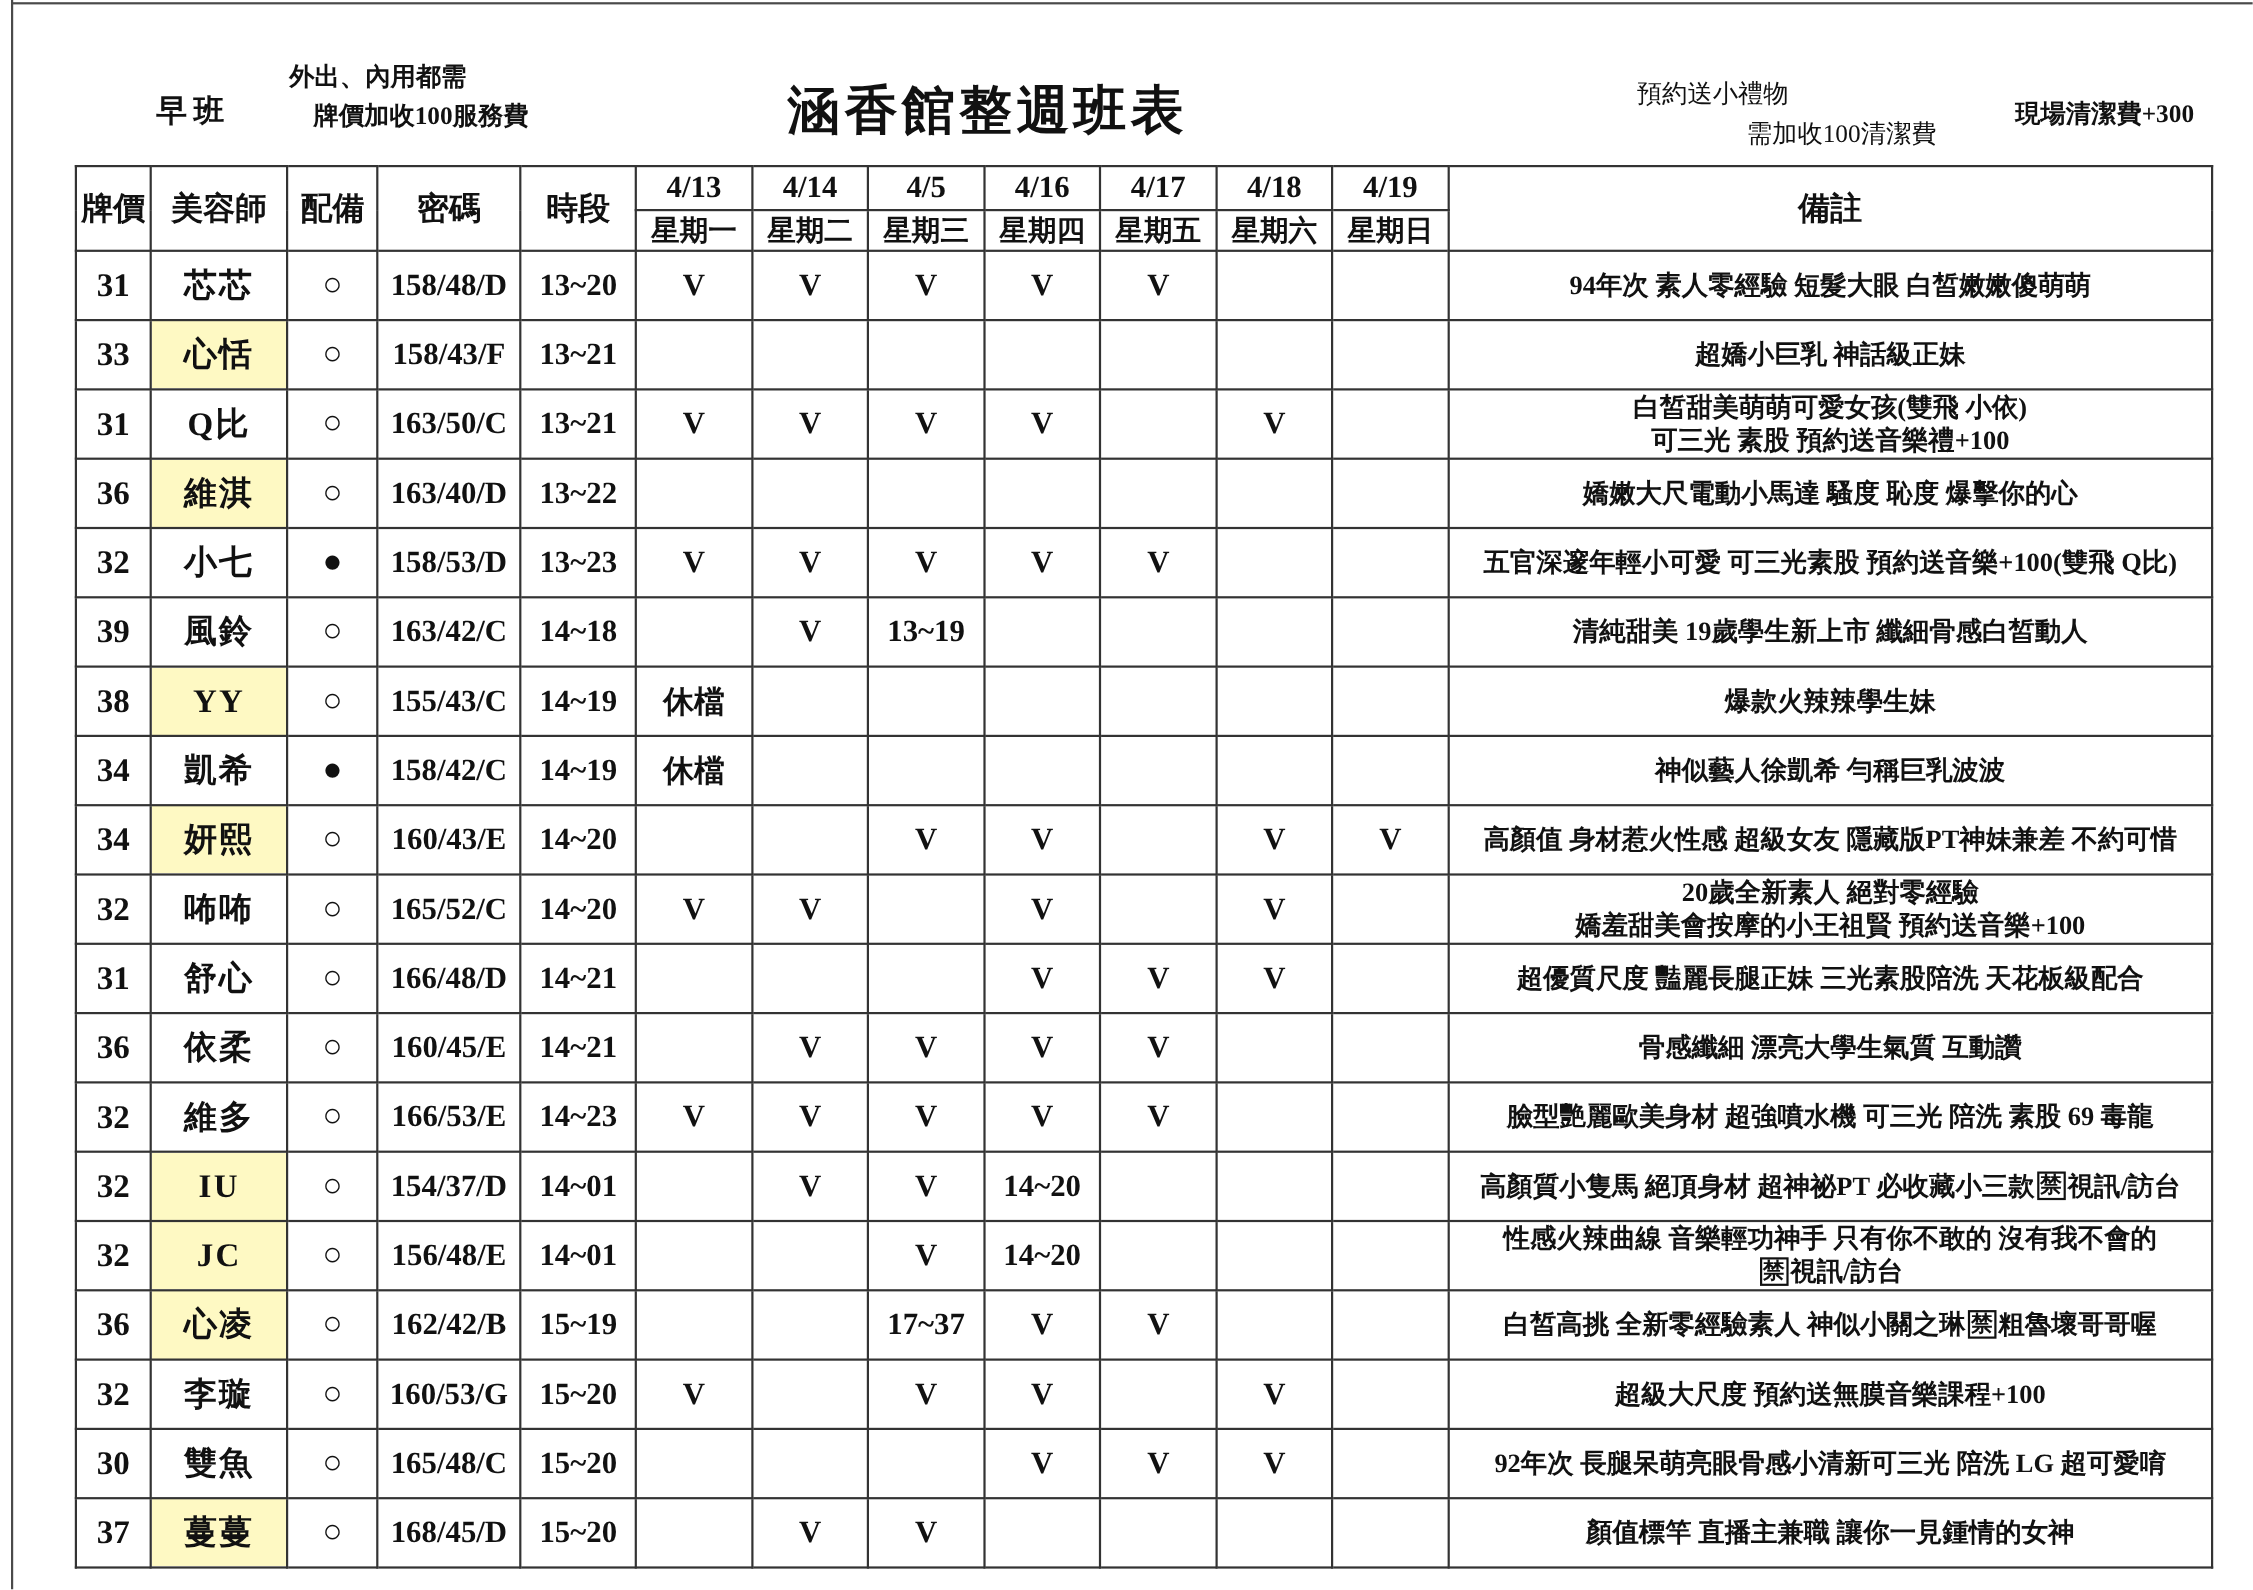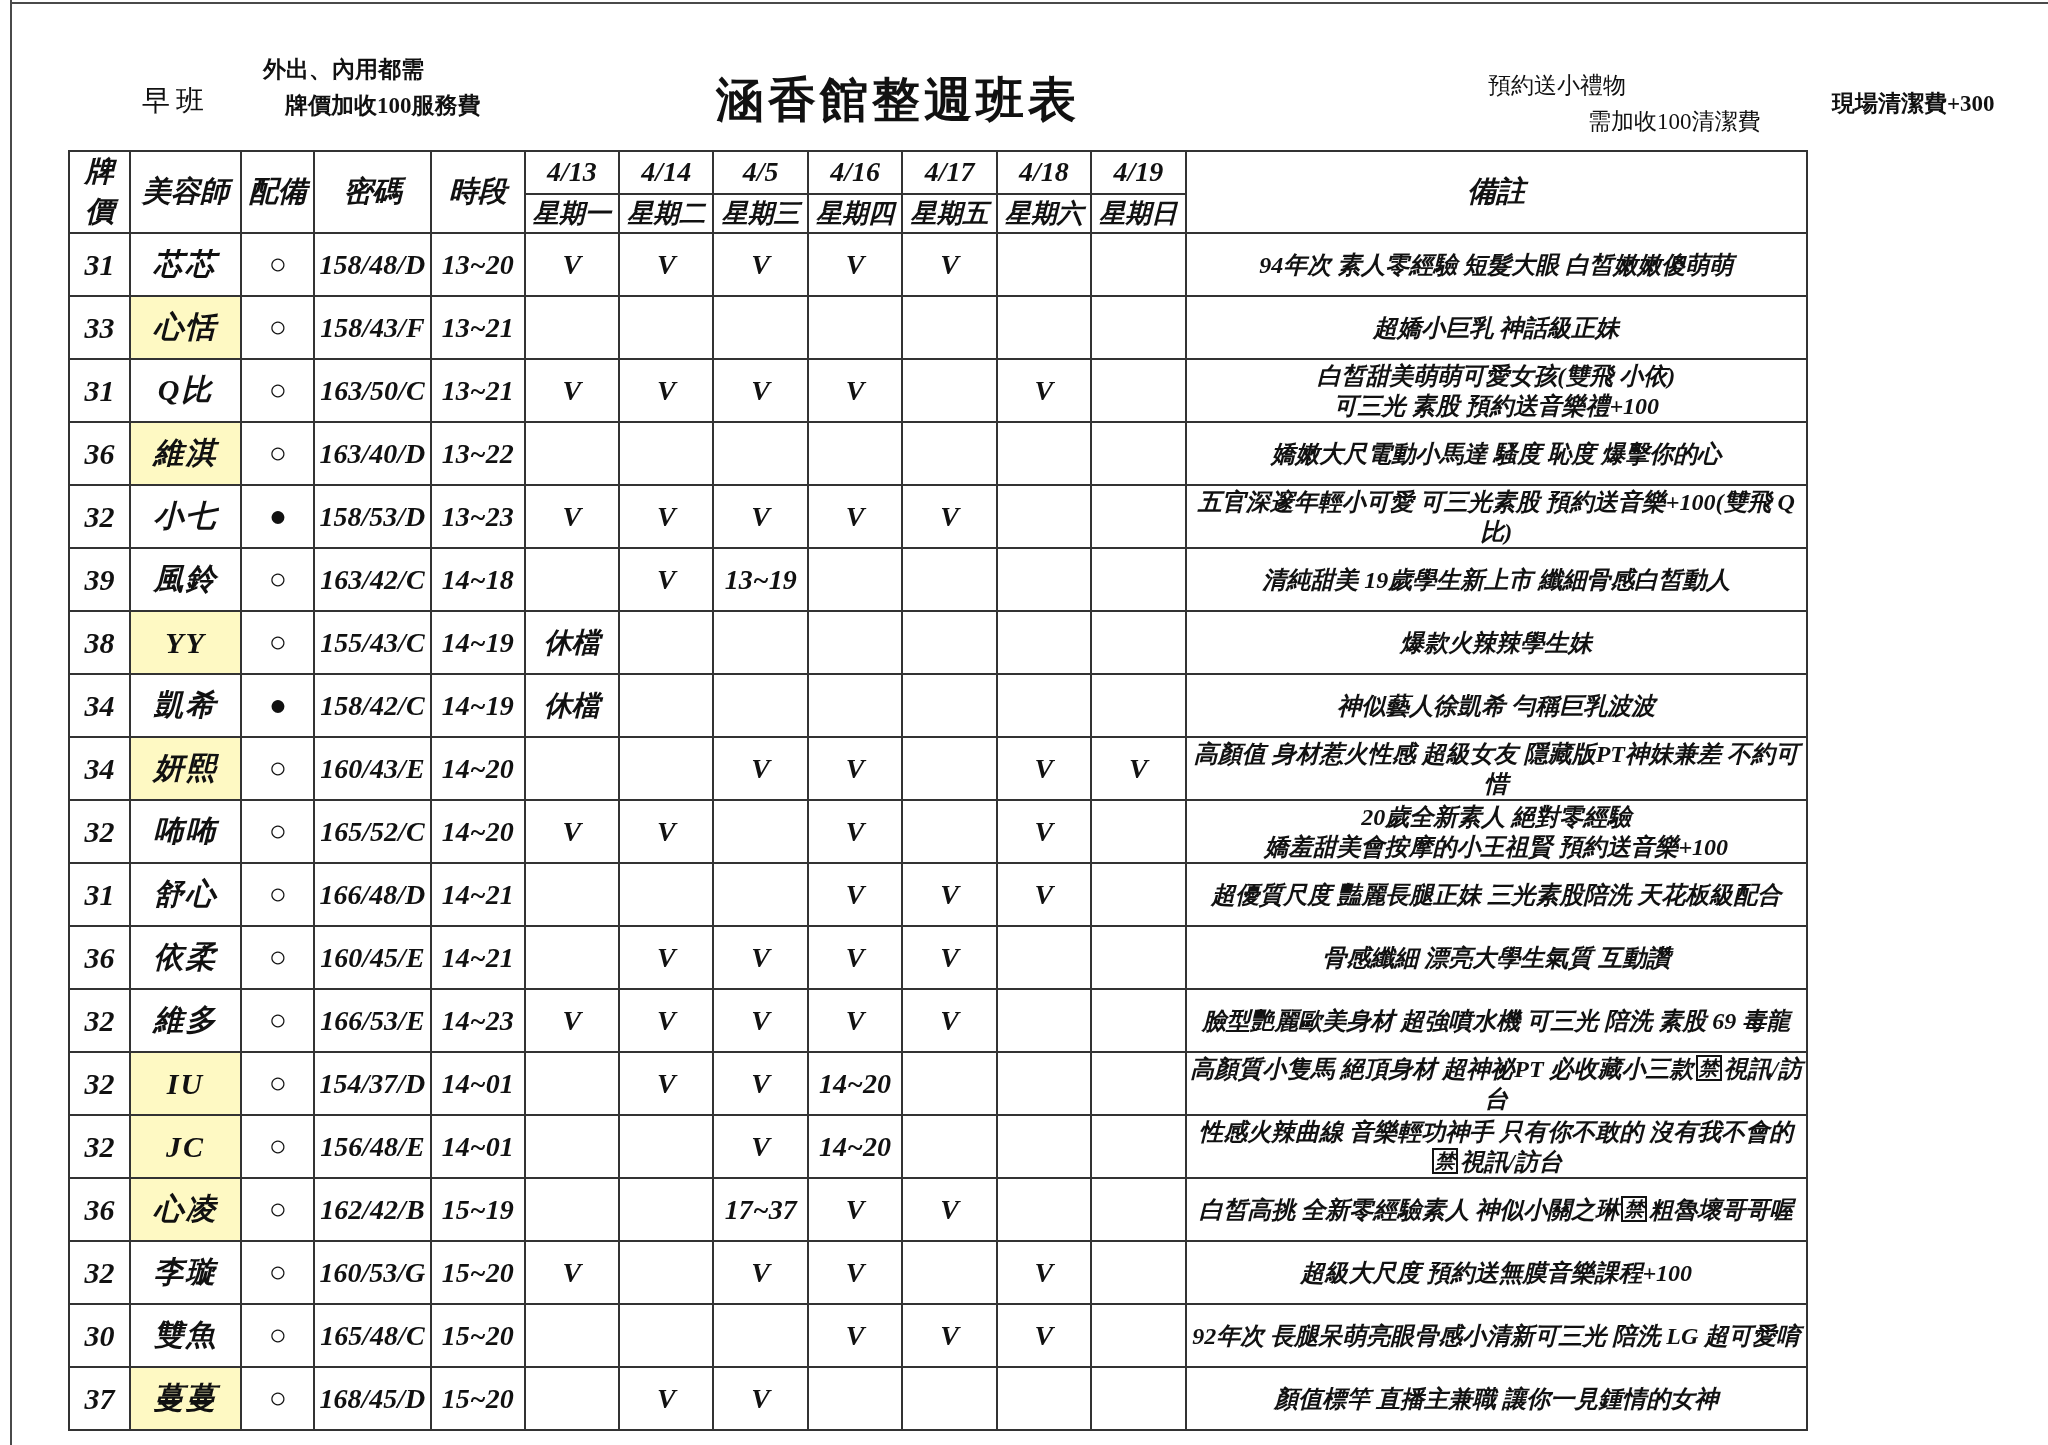--- a/index.html
+++ b/index.html
@@ -6,33 +6,33 @@
   body{
     width:2048px;height:1445px;position:relative;background:#ffffff;
     font-family:"Liberation Serif","DejaVu Serif",serif;
     color:#111;overflow:hidden;
   }
   .page-edge-left{position:absolute;left:10px;top:0;width:2px;height:1445px;background:#4a4a4a;}
   .page-edge-top{position:absolute;left:10px;top:2px;width:2038px;height:2px;background:#4a4a4a;}
 
   
   .hdr{position:absolute;top:0;left:0;width:2048px;height:150px;}
-  .shift-label{position:absolute;left:142px;top:82px;font-size:28px;font-weight:400;letter-spacing:6px;}
+  .shift-label{position:absolute;left:142px;top:82px;font-size:28px;font-weight:700;letter-spacing:6px;}
   .note-left{position:absolute;left:263px;top:52px;font-size:23px;font-weight:700;line-height:36px;}
   .note-left .l2{margin-left:22px;}
   .page-title{position:absolute;left:898px;top:68px;transform:translateX(-50%);
     font-size:48px;font-weight:700;letter-spacing:4px;white-space:nowrap;}
   .note-right{position:absolute;left:1488px;top:68px;font-size:23px;font-weight:400;line-height:36px;}
   .note-right .l2{margin-left:100px;}
   .note-far-right{position:absolute;left:1832px;top:88px;font-size:23px;font-weight:700;}
 
   
   table.sched{
-    position:absolute;left:68px;top:150px;width:1740px;
-    border-collapse:collapse;table-layout:fixed;font-style:italic;
+    position:absolute;left:68px;top:150px;width:1944px;
+    border-collapse:collapse;table-layout:fixed;
   }
   table.sched th,table.sched td{
     border:2px solid #333;padding:0 2px;
     font-weight:700;text-align:center;vertical-align:middle;
     overflow:hidden;
   }
   thead th{font-size:29px;}
   th.date-cell{font-size:28px;height:38px;border-bottom:1px solid #8a8a8a;}
   th.day-cell{font-size:26px;height:34px;border-top:1px solid #8a8a8a;}
   tbody td{height:61px;font-size:28px;}

